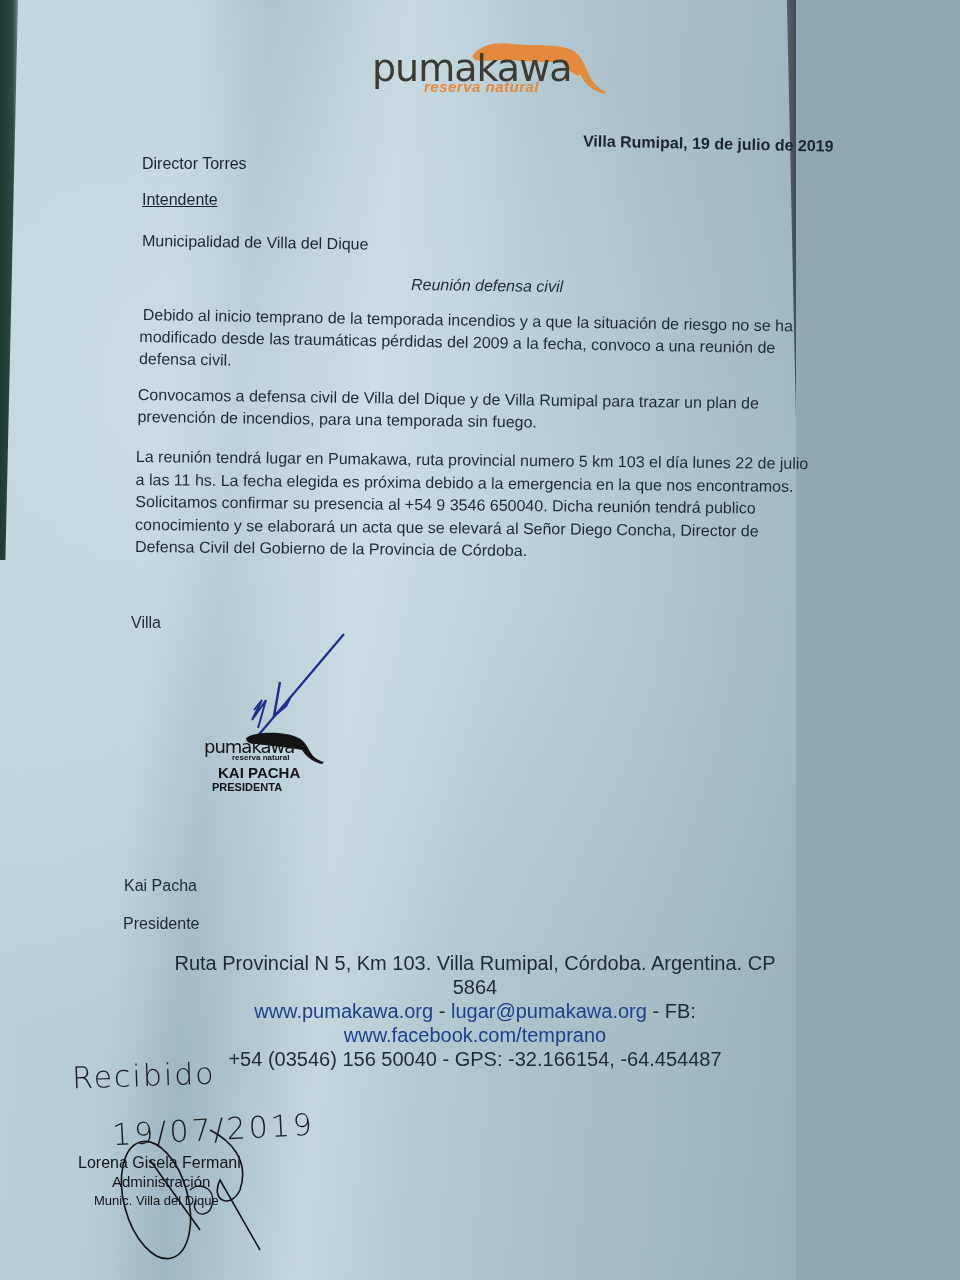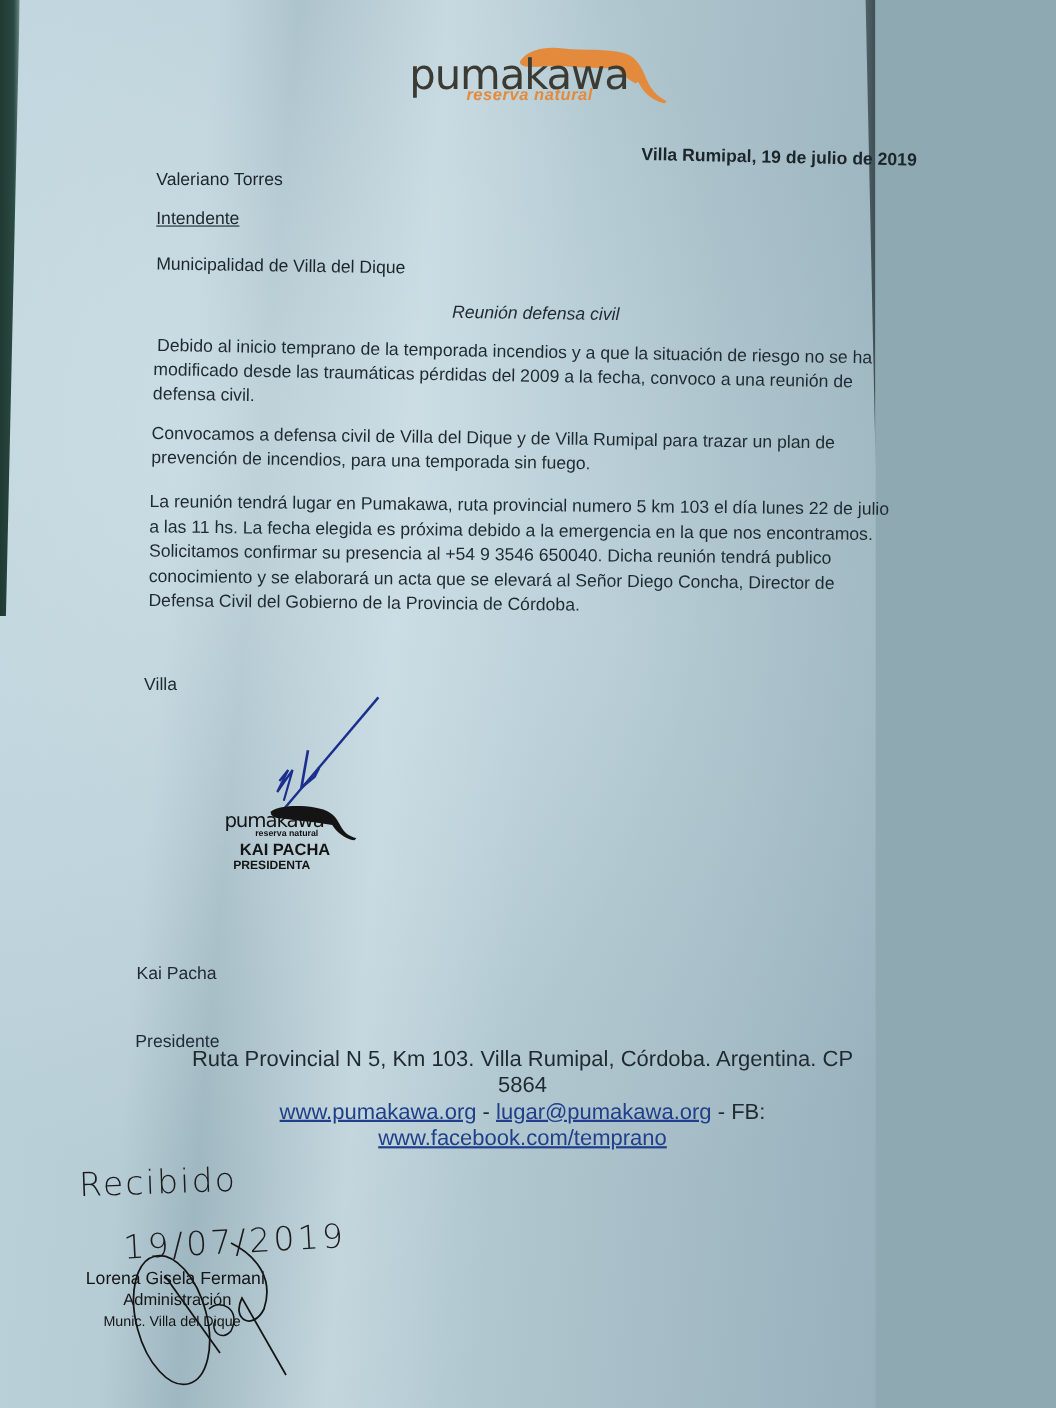--- a/index.html
+++ b/index.html
@@ -29,21 +29,21 @@
   .logo { position: absolute; left: 372px; top: 44px; width: 240px; height: 60px; }
   .logo-word { position: absolute; left: 0; top: 2px; font-size: 38px; letter-spacing: -1px; color: #3b3a33; font-family: "DejaVu Sans", sans-serif; }
   .logo-word .orange { color: #e38a3c; }
   .logo-sub { position: absolute; left: 52px; top: 34px; font-size: 15px; font-weight: bold; color: #e38a3c; font-style: italic; letter-spacing: 0.5px; }
   .puma { position: absolute; left: 96px; top: -8px; }
   .date { left: 583px; top: 135px; transform: rotate(1.2deg); font-weight: bold; color: #1b252a; }
   .title { left: 411px; top: 277px; font-style: italic; transform: rotate(0.8deg); }
   .para { position: absolute; color: #1f2a30; font-size: 16px; line-height: 22px; }
   .para span { display: block; white-space: nowrap; }
   .footer { position: absolute; left: 170px; top: 951px; width: 610px; text-align: center; font-size: 20px; line-height: 24px; color: #1f2a30; }
-  .footer a { color: #1f3f8a; text-decoration: underline; }
+  .footer a { color: #1f3f8a; }
   .stamp { position: absolute; left: 204px; top: 736px; width: 120px; }
   .stamp-word { font-size: 18px; color: #141414; letter-spacing: -1px; font-family: "DejaVu Sans", sans-serif; }
   .stamp-sub { font-size: 8px; font-weight: bold; color: #141414; margin-left: 28px; margin-top: -4px; }
   .stamp-name { font-size: 15px; font-weight: bold; color: #141414; margin-left: 14px; margin-top: 2px; }
   .stamp-role { font-size: 11px; font-weight: bold; color: #141414; margin-left: 8px; }
   .hand { position: absolute; font-family: "DejaVu Sans", sans-serif; color: #1a1a1a; font-weight: 300; }
   .recv-stamp { position: absolute; left: 78px; top: 1153px; font-size: 15px; color: #141414; line-height: 19px; }
   .recv-stamp div { white-space: nowrap; }
 </style>
 </head>
@@ -56,21 +56,21 @@
   <div class="logo">
     <svg class="puma" width="140" height="70" viewBox="0 0 140 70">
       <path d="M6 18 C14 8, 30 6, 44 8 C64 10, 84 8, 98 12 C108 14, 114 22, 118 32 C122 42, 126 50, 138 56 L136 58 C122 54, 116 46, 112 38 L110 40 C106 38, 100 34, 96 30 L94 26 C80 26, 60 26, 44 24 L34 24 C26 24, 16 26, 8 24 C4 22, 4 20, 6 18 Z" fill="#e38a3c"></path>
     </svg>
     <div class="logo-word"><span>pum</span><span class="orange" style="color:#3b3a33">akawa</span></div>
     <div class="logo-sub">reserva natural</div>
   </div>
 
   <div class="t date">Villa Rumipal, 19 de julio de 2019</div>
 
-  <div class="t" style="left:142px; top:155px; color:#1b252a;">Valeriano Torres</div>
+  <div class="t" style="left:142px; top:155px; color:#1b252a;">Director Torres</div>
   <div class="t" style="left:142px; top:191px; color:#1b252a;text-decoration:underline;">Intendente</div>
   <div class="t" style="left:142px; top:232px; color:#1b252a; transform: rotate(0.9deg); transform-origin:left;">Municipalidad de Villa del Dique</div>
 
   <div class="t title">Reunión defensa civil</div>
 
   <div class="para" style="left:140px; top:304px; transform: rotate(1deg); transform-origin:left top;">
     <span style="padding-left:3px">Debido al inicio temprano de la temporada incendios y a que la situación de riesgo no se ha</span>
     <span>modificado desde las traumáticas pérdidas del 2009 a la fecha, convoco a una reunión de</span>
     <span>defensa civil.</span>
   </div>
@@ -100,27 +100,28 @@
     <svg style="position:absolute; left:38px; top:-8px;" width="84" height="36" viewBox="0 0 84 36">
       <path d="M4 10 C12 4, 30 4, 44 6 C56 8, 62 12, 66 20 C70 28, 74 32, 82 34 L80 36 C70 34, 64 28, 60 22 C50 20, 30 18, 14 16 C8 16, 4 14, 4 10 Z" fill="#141414"></path>
     </svg>
     <div class="stamp-word">pumakawa</div>
     <div class="stamp-sub">reserva natural</div>
     <div class="stamp-name">KAI PACHA</div>
     <div class="stamp-role">PRESIDENTA</div>
   </div>
 
   <div class="t" style="left:124px; top:877px;">Kai Pacha</div>
-  <div class="t" style="left:123px; top:915px;margin-top:24px;">Presidente</div>
+  <div class="t" style="left:123px; top:915px;">Presidente</div>
 
   <div class="footer">
     <div>Ruta Provincial N 5, Km 103. Villa Rumipal, Córdoba. Argentina. CP 5864</div>
     <div>
       <a>www.pumakawa.org</a><span> - </span><a>lugar@pumakawa.org</a><span> - FB: </span><a>www.facebook.com/temprano</a>
     </div>
+    <div>+54 (03546) 156 50040  - GPS: -32.166154, -64.454487</div>
   </div>
 
   <div class="hand" style="left:72px; top:1058px; font-size:30px; letter-spacing:2px; transform: rotate(-2deg);">Recibido</div>
   <div class="hand" style="left:112px; top:1112px; font-size:30px; letter-spacing:3px; transform: rotate(-3deg);">19/07/2019</div>
 
   <div class="recv-stamp">
     <div style="font-size:16px;">Lorena Gisela Fermani</div>
     <div style="padding-left:34px;">Administración</div>
     <div style="padding-left:16px; font-size:13px;">Munic. Villa del Dique</div>
   </div>

